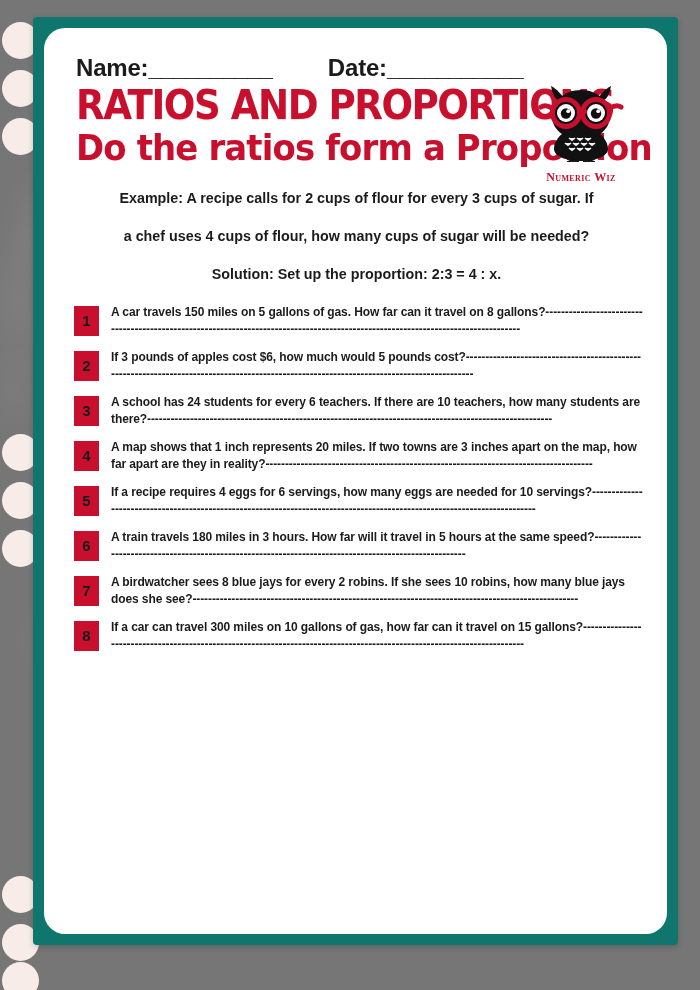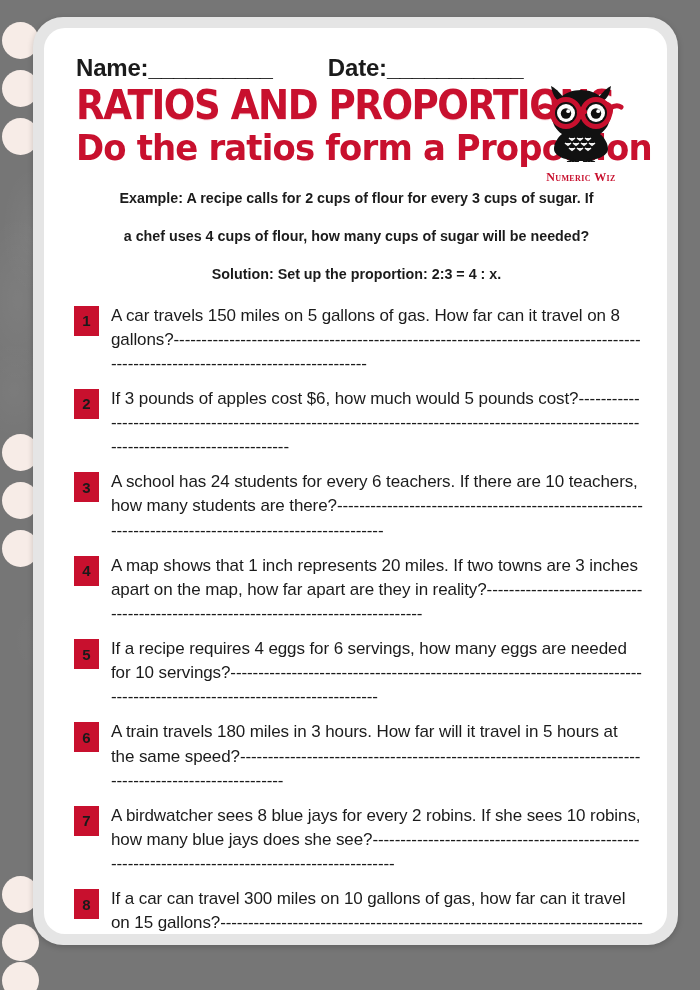--- a/index.html
+++ b/index.html
@@ -45,22 +45,22 @@
   }
 
   
   .card-border {
     position: absolute;
     left: 33px;
     top: 17px;
     width: 645px;
     height: 928px;
     box-sizing: border-box;
-    background: #e5e5e5;
-    border-radius: 30px;
+    background: #0f766e;
+    border-radius: 4px;
     box-shadow: 0 2px 6px rgba(0,0,0,0.18);
   }
   .card {
     position: absolute;
     left: 11px;
     top: 11px;
     right: 11px;
     bottom: 11px;
     background: #ffffff;
     border-radius: 21px;
@@ -172,22 +172,22 @@
     font-size: 15px;
     font-weight: bold;
     display: flex;
     align-items: center;
     justify-content: center;
     margin-top: 2px;
     margin-right: 12px;
   }
   .q-text {
     flex: 1 1 auto;
-    font-size: 17px;
-    font-weight: normal;
+    font-size: 12px;
+    font-weight: bold;
     color: #1b1b1b;
     line-height: 1.42;
     letter-spacing: -0.1px;
     overflow: hidden;
     word-break: break-word;
   }
 </style>
 </head>
 <body>
 

